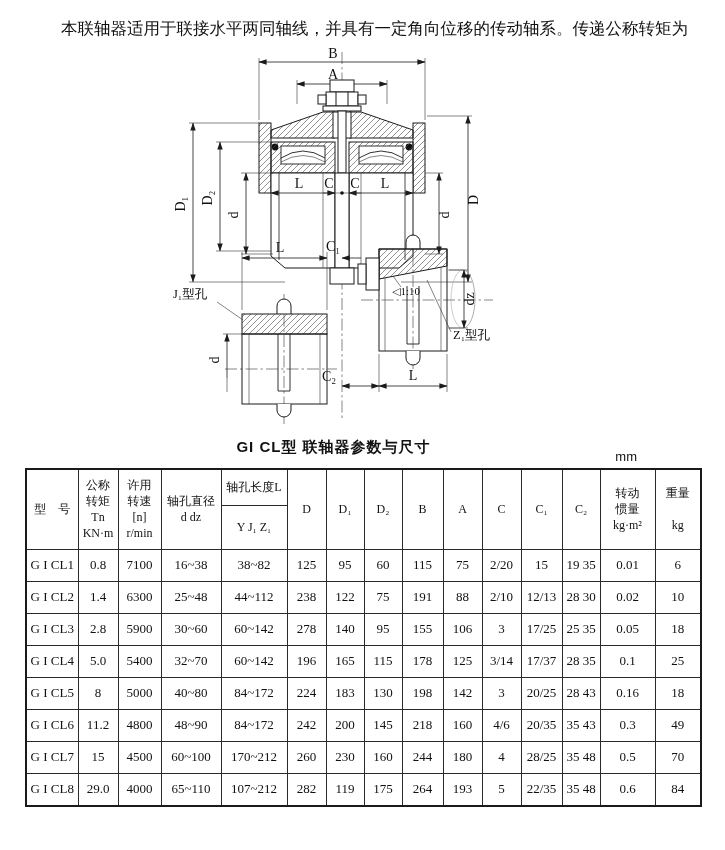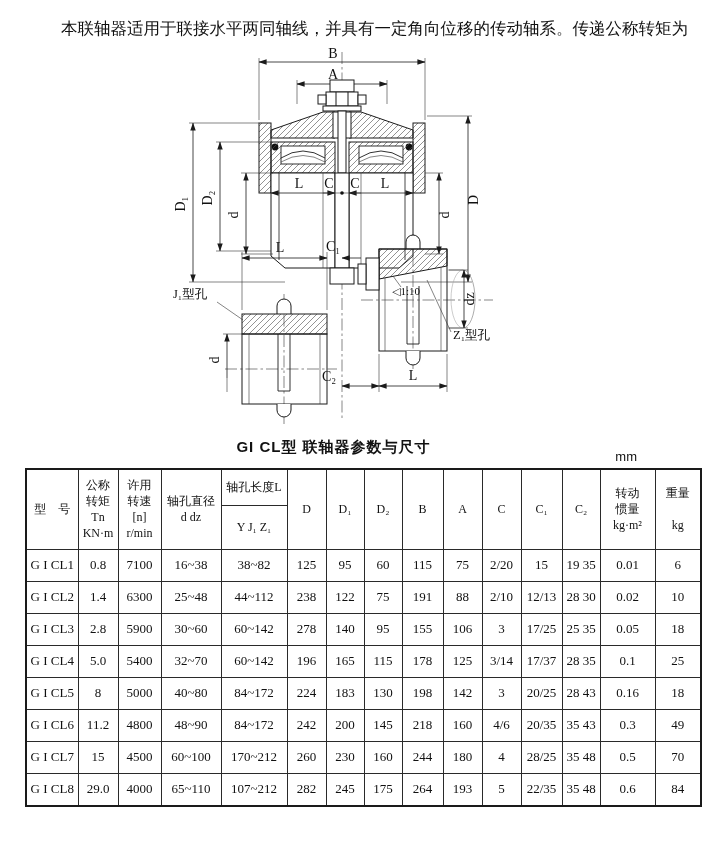--- a/index.html
+++ b/index.html
@@ -374,21 +374,21 @@
         <td>0.5</td>
         <td>70</td>
       </tr>
       <tr>
         <td>G I CL8</td>
         <td>29.0</td>
         <td>4000</td>
         <td>65~110</td>
         <td>107~212</td>
         <td>282</td>
-        <td>245</td>
+        <td>119</td>
         <td>175</td>
         <td>264</td>
         <td>193</td>
         <td>5</td>
         <td>22/35</td>
         <td>35 48</td>
         <td>0.6</td>
         <td>84</td>
       </tr>
     </tbody>

